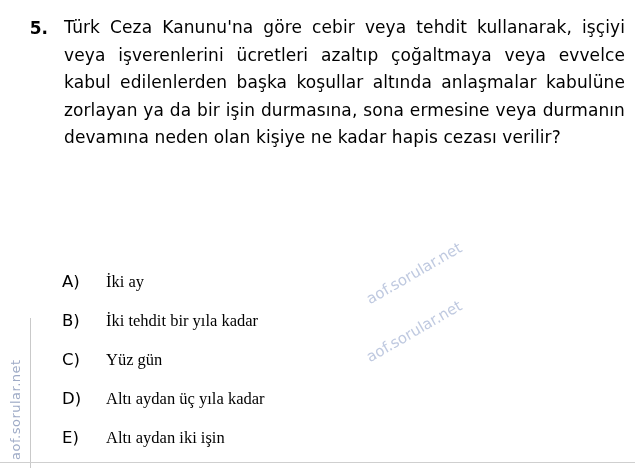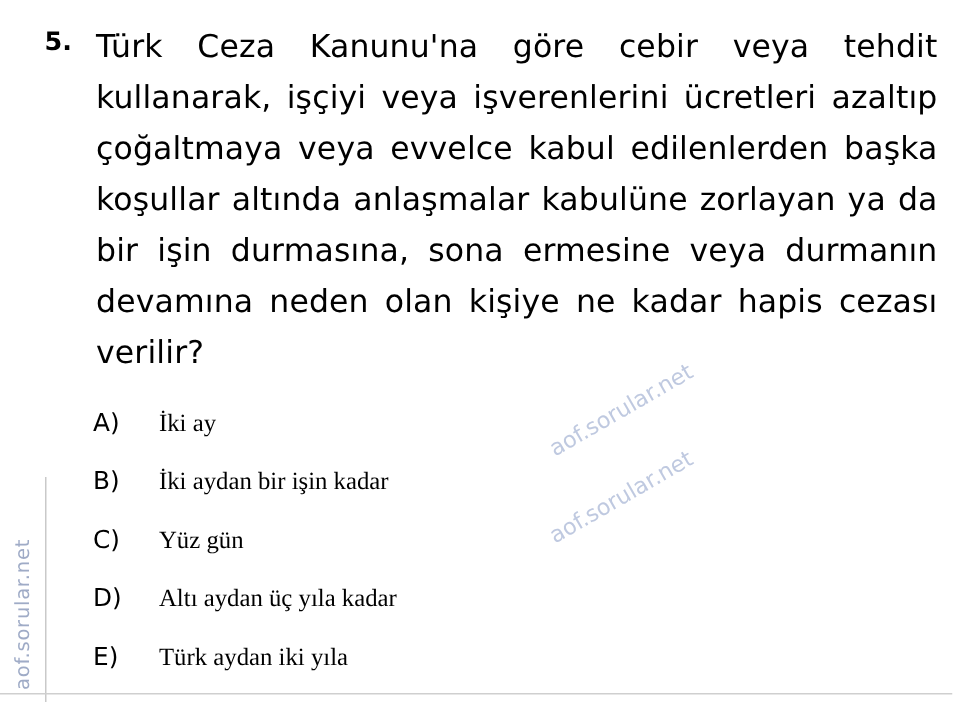--- a/index.html
+++ b/index.html
@@ -65,21 +65,21 @@
     font-size: 17px;
     font-weight: bold;
     line-height: 1.55;
     padding-top: 1px;
     font-family: "DejaVu Sans", sans-serif;
   }
 
   .q-text {
     flex: 1;
     padding-left: 16px;
-    font-size: 21px;
+    font-size: 17px;
     line-height: 1.62;
     text-align: justify;
     text-justify: inter-word;
     font-family: "DejaVu Sans", sans-serif;
     letter-spacing: 0.1px;
   }
 
   .options {
     position: absolute;
     left: 62px;
@@ -142,36 +142,36 @@
 
   <div class="options">
 
     <div class="option">
       <span class="opt-letter">A)</span>
       <span class="opt-text">İki ay</span>
     </div>
 
     <div class="option">
       <span class="opt-letter">B)</span>
-      <span class="opt-text">İki aydan bir işin kadar</span>
+      <span class="opt-text">İki tehdit bir yıla kadar</span>
     </div>
 
     <div class="option">
       <span class="opt-letter">C)</span>
       <span class="opt-text">Yüz gün</span>
     </div>
 
     <div class="option">
       <span class="opt-letter">D)</span>
       <span class="opt-text">Altı aydan üç yıla kadar</span>
     </div>
 
     <div class="option">
       <span class="opt-letter">E)</span>
-      <span class="opt-text">Türk aydan iki yıla</span>
+      <span class="opt-text">Altı aydan iki işin</span>
     </div>
 
   </div>
 
   <div class="wm wm-1">aof.sorular.net</div>
   <div class="wm wm-2">aof.sorular.net</div>
 
   <div class="vline"></div>
   <div class="side-watermark">aof.sorular.net</div>
 

